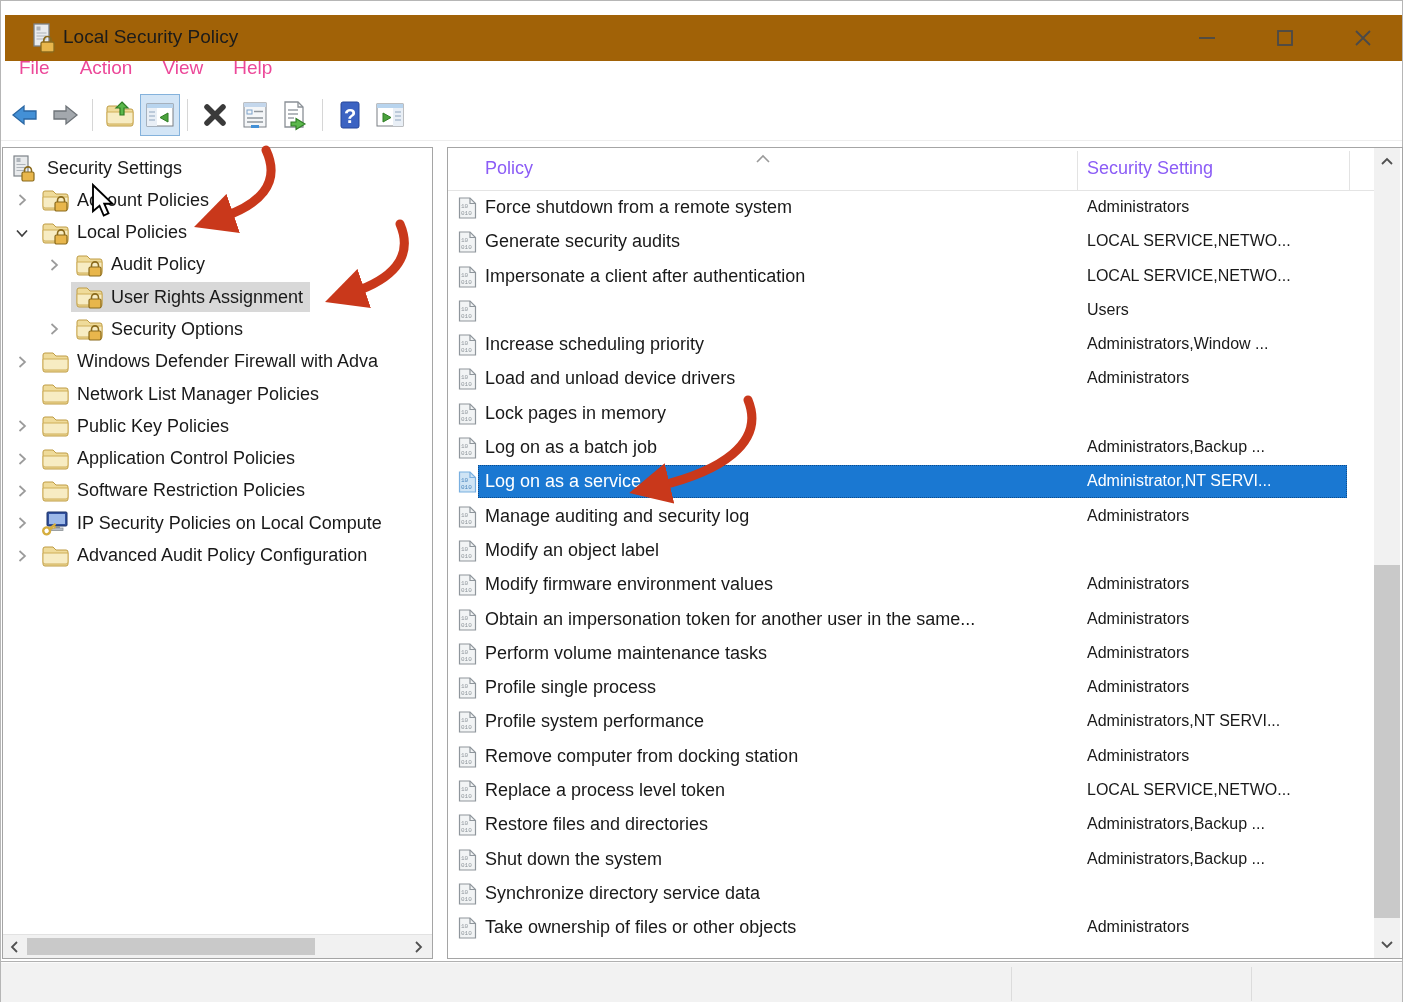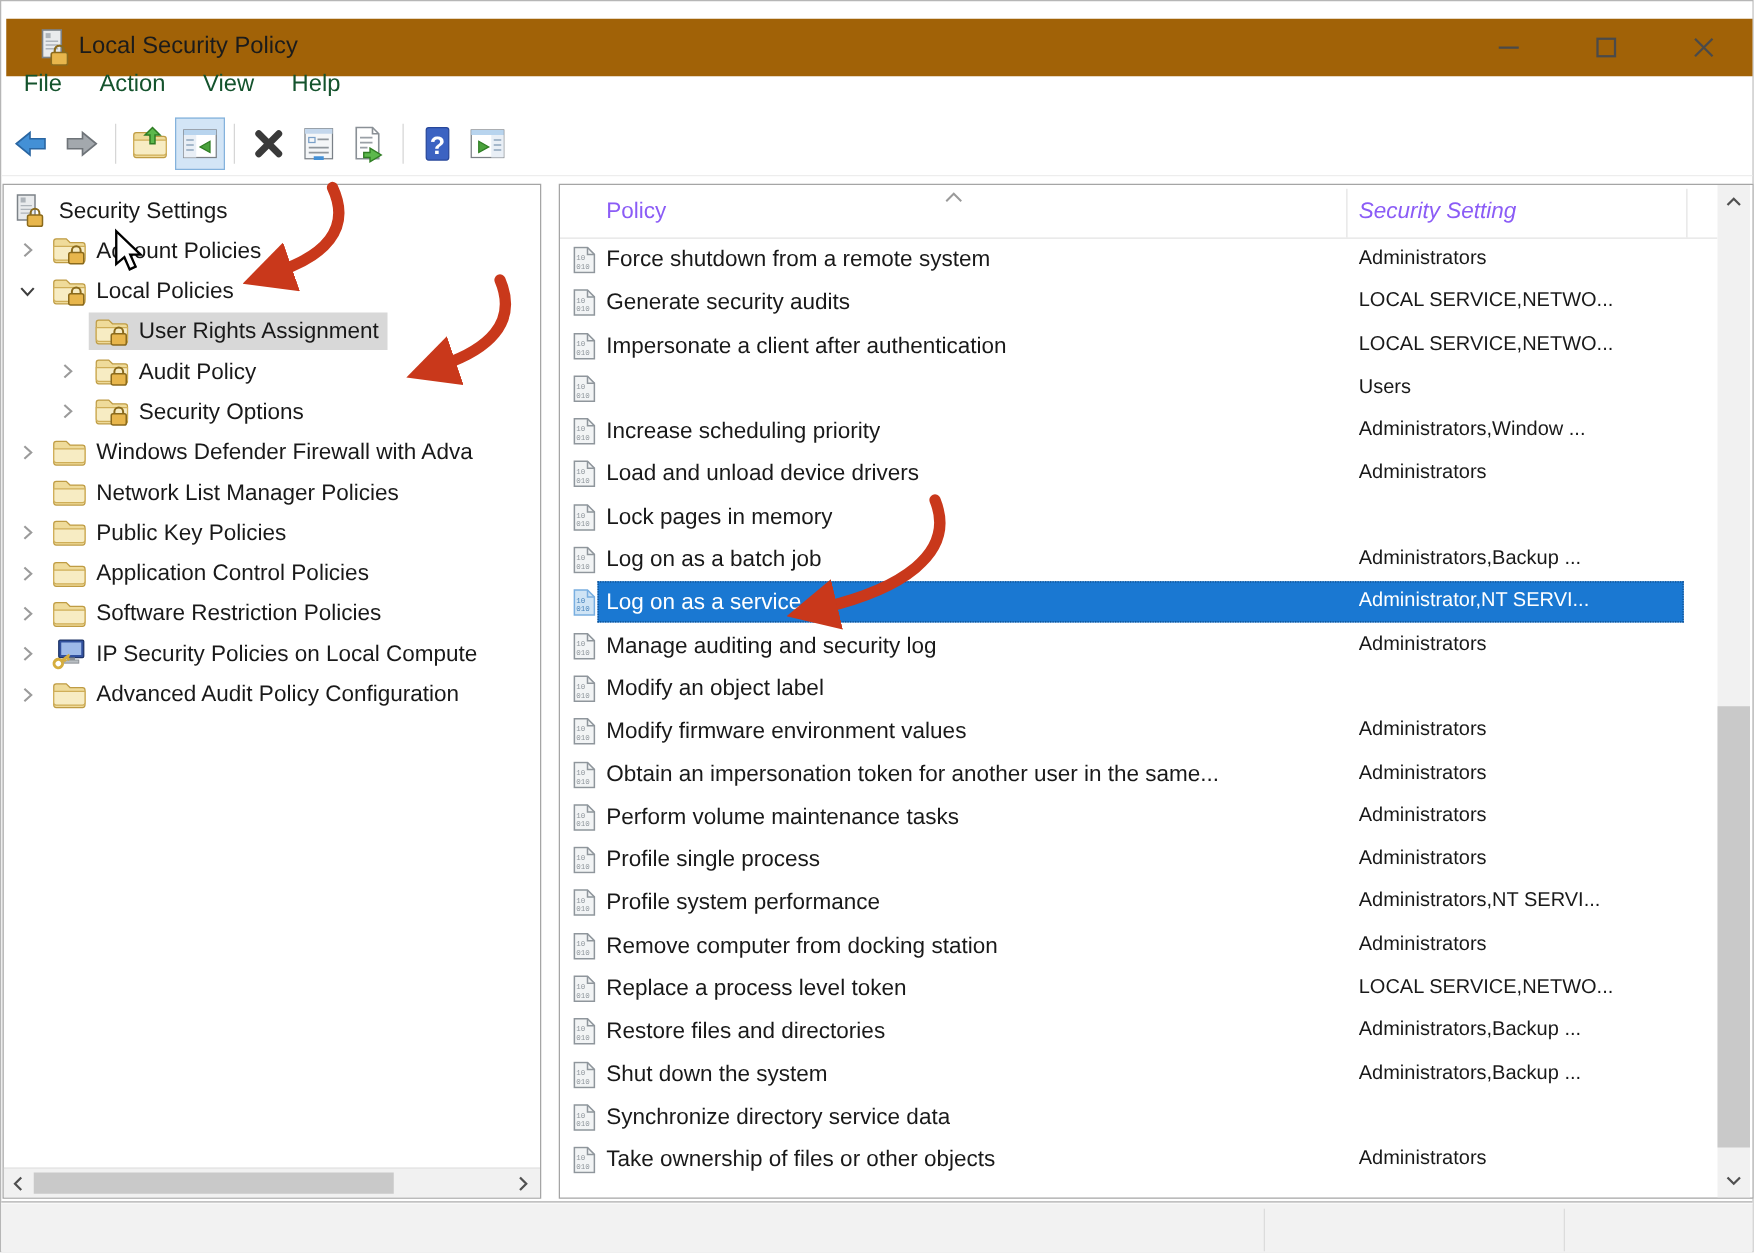--- a/index.html
+++ b/index.html
@@ -11,21 +11,21 @@
   .window{position:absolute;inset:0;border:1px solid #b6b6b6;background:#fff;box-sizing:border-box;}
 
   
   .titlebar{position:absolute;top:0;left:4px;right:0;height:46px;background:#a16207;margin-top:14px;}
   .app-icon{position:absolute;left:26px;top:8px;width:26px;height:30px;}
   .title-text{position:absolute;left:58px;top:11px;font-size:19px;color:#1b1b1b;white-space:nowrap;}
   .win-controls{position:absolute;right:0;top:0;height:46px;display:flex;}
   .win-btn{width:78px;height:46px;display:flex;align-items:center;justify-content:center;cursor:default;}
 
   
-  .menubar{position:absolute;top:46px;left:0;right:0;height:42px;display:flex;align-items:center;font-size:19px;color:#14532d;padding-left:3px;}
+  .menubar{position:absolute;top:46px;left:0;right:0;height:42px;display:flex;align-items:center;font-size:19px;color:#ec4899;padding-left:3px;}
   .menu-item{padding:4px 15px;}
 
   
   .toolbar{position:absolute;top:88px;left:0;right:0;height:52px;display:flex;align-items:center;padding-left:4px;border-bottom:1px solid #ededed;box-sizing:border-box;}
   .tb-btn{width:40px;height:42px;display:flex;align-items:center;justify-content:center;box-sizing:border-box;}
   .tb-btn.active{background:#d3e5f6;border:1px solid #84b2dc;}
   .tb-sep{width:1px;height:32px;background:#d6d6d6;margin:0 7px;}
 
   
   .left-pane{position:absolute;left:1px;top:146px;width:431px;height:812px;border:1px solid #a5a5a5;background:#fff;box-sizing:border-box;overflow:hidden;}
@@ -37,21 +37,21 @@
   .expander{position:absolute;top:9px;width:14px;height:14px;}
   .tree-group{position:absolute;top:1px;height:30px;display:inline-flex;align-items:center;padding:0 7px 0 4px;}
   .tree-row.selected .tree-group{background:#d8d8d8;}
   .tree-icon{width:28px;height:26px;margin-right:8px;flex:0 0 auto;display:inline-flex;}
   .tree-label{font-size:18px;color:#191919;}
 
   
   .list-header{position:absolute;top:0;left:0;right:28px;height:42px;border-bottom:1px solid #e4e4e4;}
   .col-policy-label,.col-setting-label{position:absolute;top:10px;font-size:18px;color:#8b5cf6;}
   .col-policy-label{left:37px;}
-  .col-setting-label{left:639px;font-style:italic;}
+  .col-setting-label{left:639px;}
   .col-div{position:absolute;top:3px;bottom:0;width:1px;background:#e3e3e3;}
   .sort-chevron{position:absolute;left:306px;top:1px;}
 
   
   .rows{position:absolute;top:42px;left:0;right:28px;}
   .list-row{position:relative;height:34.3px;}
   .doc-icon{position:absolute;left:10px;top:7px;z-index:1;display:inline-flex;}
   .policy-text{position:absolute;left:37px;line-height:34.3px;font-size:18px;color:#191919;white-space:nowrap;max-width:588px;overflow:hidden;z-index:1;}
   .setting-text{position:absolute;left:639px;line-height:34.3px;font-size:16px;color:#191919;white-space:nowrap;max-width:255px;overflow:hidden;z-index:1;}
   .list-row.selected::before{content:"";position:absolute;left:30px;width:869px;top:1px;bottom:1px;background:#1a78d2;border:1px dotted #0c4c8c;box-sizing:border-box;}
@@ -234,51 +234,51 @@
     <path d="M2,10 h25 v9 q0,2 -2,2 H4 q-2,0 -2,-2 z" fill="#f7ecc3" stroke="#cfae58"></path>
                 <g transform="translate(12,9)">
   <rect x="2" y="6" width="12" height="9" rx="1.5" fill="#e8b64c" stroke="#8a6a1c" stroke-width="1.2"></rect>
   <path d="M4.5,6 V4.4 a3.5,3.5 0 0 1 7,0 V6" fill="none" stroke="#8a6a1c" stroke-width="1.6"></path>
                 </g>
               </svg>
             </span>
             <span class="tree-label">Local Policies</span>
           </span>
         </div>
-        <div class="tree-row selected">
+        <div class="tree-row">
+          <span class="expander" style="left: 44px;"><svg width="14" height="14" viewBox="0 0 14 14">
+              <path d="M4.5,2 L10,7 L4.5,12" fill="none" stroke="#9b9b9b" stroke-width="1.7"></path>
+            </svg></span>
           <span class="tree-group" style="left: 68px;">
             <span class="tree-icon">
               <svg width="28" height="26" viewBox="0 0 28 26">
     <path d="M2,6 q0,-2 2,-2 h8 l3,3 h10 q2,0 2,2 v12 q0,2 -2,2 H4 q-2,0 -2,-2 z" fill="#efdb9a" stroke="#bf9c44"></path>
     <path d="M2,10 h25 v9 q0,2 -2,2 H4 q-2,0 -2,-2 z" fill="#f7ecc3" stroke="#cfae58"></path>
                 <g transform="translate(12,9)">
   <rect x="2" y="6" width="12" height="9" rx="1.5" fill="#e8b64c" stroke="#8a6a1c" stroke-width="1.2"></rect>
   <path d="M4.5,6 V4.4 a3.5,3.5 0 0 1 7,0 V6" fill="none" stroke="#8a6a1c" stroke-width="1.6"></path>
                 </g>
               </svg>
             </span>
-            <span class="tree-label">User Rights Assignment</span>
-          </span>
-        </div>
-        <div class="tree-row">
-          <span class="expander" style="left: 44px;"><svg width="14" height="14" viewBox="0 0 14 14">
-              <path d="M4.5,2 L10,7 L4.5,12" fill="none" stroke="#9b9b9b" stroke-width="1.7"></path>
-            </svg></span>
+            <span class="tree-label">Audit Policy</span>
+          </span>
+        </div>
+        <div class="tree-row selected">
           <span class="tree-group" style="left: 68px;">
             <span class="tree-icon">
               <svg width="28" height="26" viewBox="0 0 28 26">
     <path d="M2,6 q0,-2 2,-2 h8 l3,3 h10 q2,0 2,2 v12 q0,2 -2,2 H4 q-2,0 -2,-2 z" fill="#efdb9a" stroke="#bf9c44"></path>
     <path d="M2,10 h25 v9 q0,2 -2,2 H4 q-2,0 -2,-2 z" fill="#f7ecc3" stroke="#cfae58"></path>
                 <g transform="translate(12,9)">
   <rect x="2" y="6" width="12" height="9" rx="1.5" fill="#e8b64c" stroke="#8a6a1c" stroke-width="1.2"></rect>
   <path d="M4.5,6 V4.4 a3.5,3.5 0 0 1 7,0 V6" fill="none" stroke="#8a6a1c" stroke-width="1.6"></path>
                 </g>
               </svg>
             </span>
-            <span class="tree-label">Audit Policy</span>
+            <span class="tree-label">User Rights Assignment</span>
           </span>
         </div>
         <div class="tree-row">
           <span class="expander" style="left: 44px;"><svg width="14" height="14" viewBox="0 0 14 14">
               <path d="M4.5,2 L10,7 L4.5,12" fill="none" stroke="#9b9b9b" stroke-width="1.7"></path>
             </svg></span>
           <span class="tree-group" style="left: 68px;">
             <span class="tree-icon">
               <svg width="28" height="26" viewBox="0 0 28 26">
     <path d="M2,6 q0,-2 2,-2 h8 l3,3 h10 q2,0 2,2 v12 q0,2 -2,2 H4 q-2,0 -2,-2 z" fill="#efdb9a" stroke="#bf9c44"></path>

